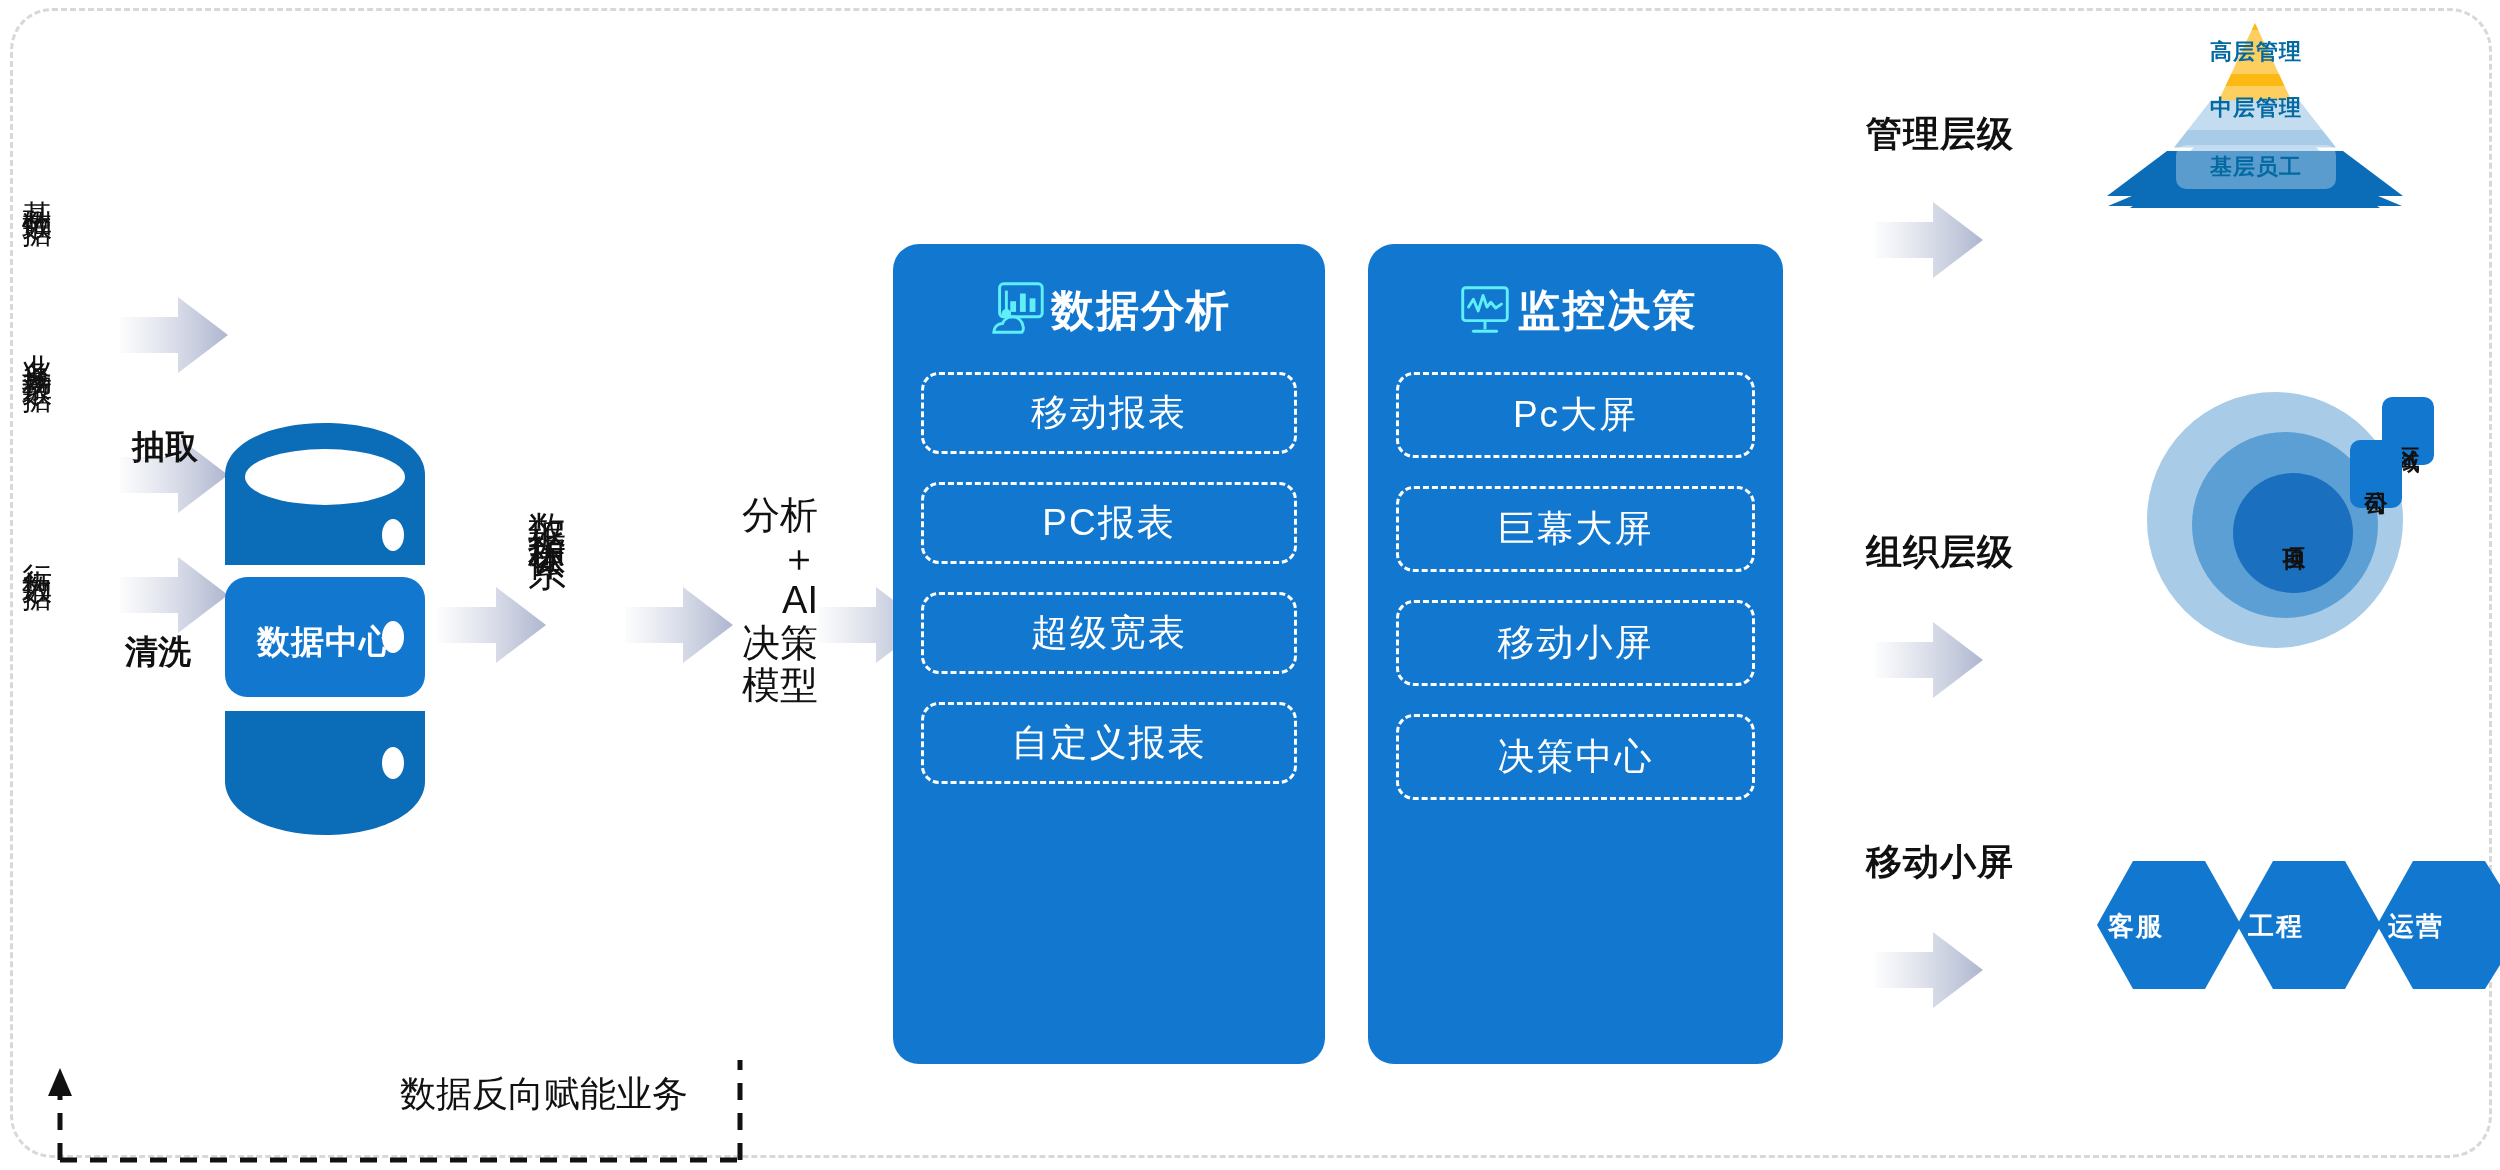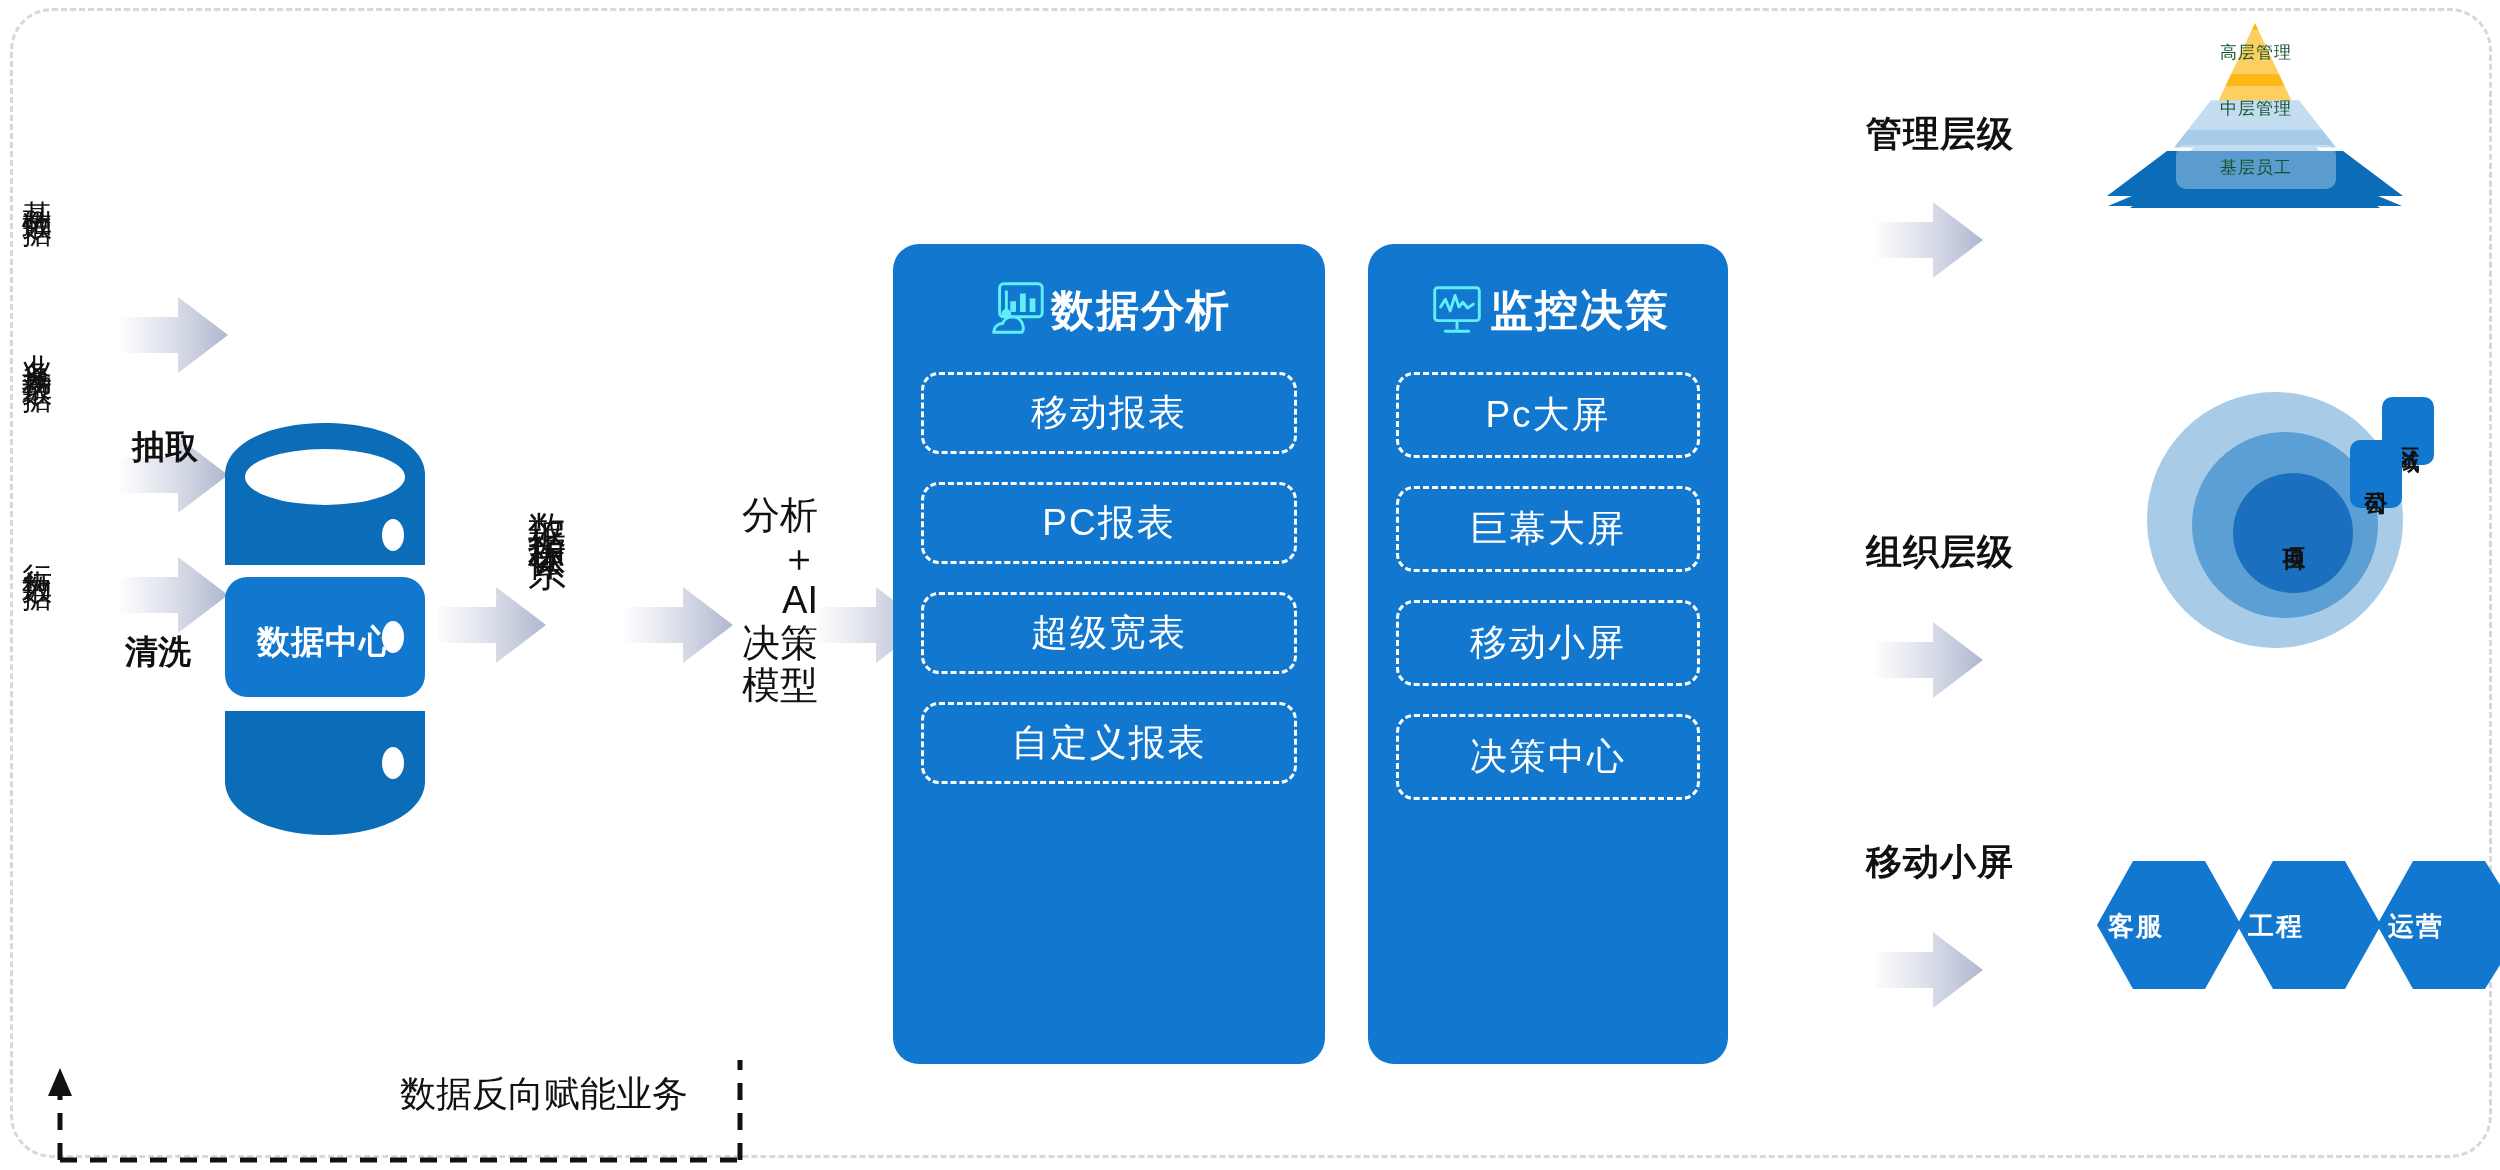--- a/index.html
+++ b/index.html
@@ -81,21 +81,21 @@
 
   
   .sect-title{
     position:absolute;font-size:36px;font-weight:700;color:#111;white-space:nowrap;
     letter-spacing:1px;
   }
 
   
   .pyr-lab{
     position:absolute;border-radius:10px;background:rgba(255,255,255,0.33);
-    color:#14532d;font-size:17px;font-weight:400;letter-spacing:1px;
+    color:#0369a1;font-size:22px;font-weight:700;letter-spacing:1px;
     display:flex;align-items:center;justify-content:center;
     box-sizing:border-box;white-space:nowrap;
   }
 
   
   .org-tag{
     position:absolute;background:#1277cf;border-radius:10px;color:#fff;
     font-size:23px;font-weight:700;display:flex;align-items:center;justify-content:center;
   }
   .org-center{
@@ -226,21 +226,21 @@
       <span class="panel-title">数据分析</span>
     </div>
     <div class="panel-list">
       <div class="pill" style="height:82px;margin-bottom:28px;text-align:center;">移动报表</div>
       <div class="pill" style="height:82px;margin-bottom:28px;">PC报表</div>
       <div class="pill" style="height:82px;margin-bottom:28px;">超级宽表</div>
       <div class="pill" style="height:82px;">自定义报表</div>
     </div>
   </div>
 
-  <div class="panel" style="left:1368px;top:244px;width:360px;height:820px;padding-left:48px;">
+  <div class="panel" style="left:1368px;top:244px;width:415px;height:820px;padding-left:48px;">
     <div class="panel-head">
       <span>
         <svg width="62" height="62" viewBox="0 0 64 64" fill="none">
           <rect x="9" y="10" width="46" height="34" rx="3" stroke="#5ff0f7" stroke-width="3"></rect>
           <path d="M15 30 L20 22 L25 34 L30 18 L34 30 L38 25 L43 31 L49 27" stroke="#5ff0f7" stroke-width="3" fill="none" stroke-linejoin="round" stroke-linecap="round"></path>
           <line x1="32" y1="44" x2="32" y2="53" stroke="#5ff0f7" stroke-width="3"></line>
           <line x1="20" y1="55" x2="44" y2="55" stroke="#5ff0f7" stroke-width="3" stroke-linecap="round"></line>
         </svg>
       </span>
       <span class="panel-title">监控决策</span>

